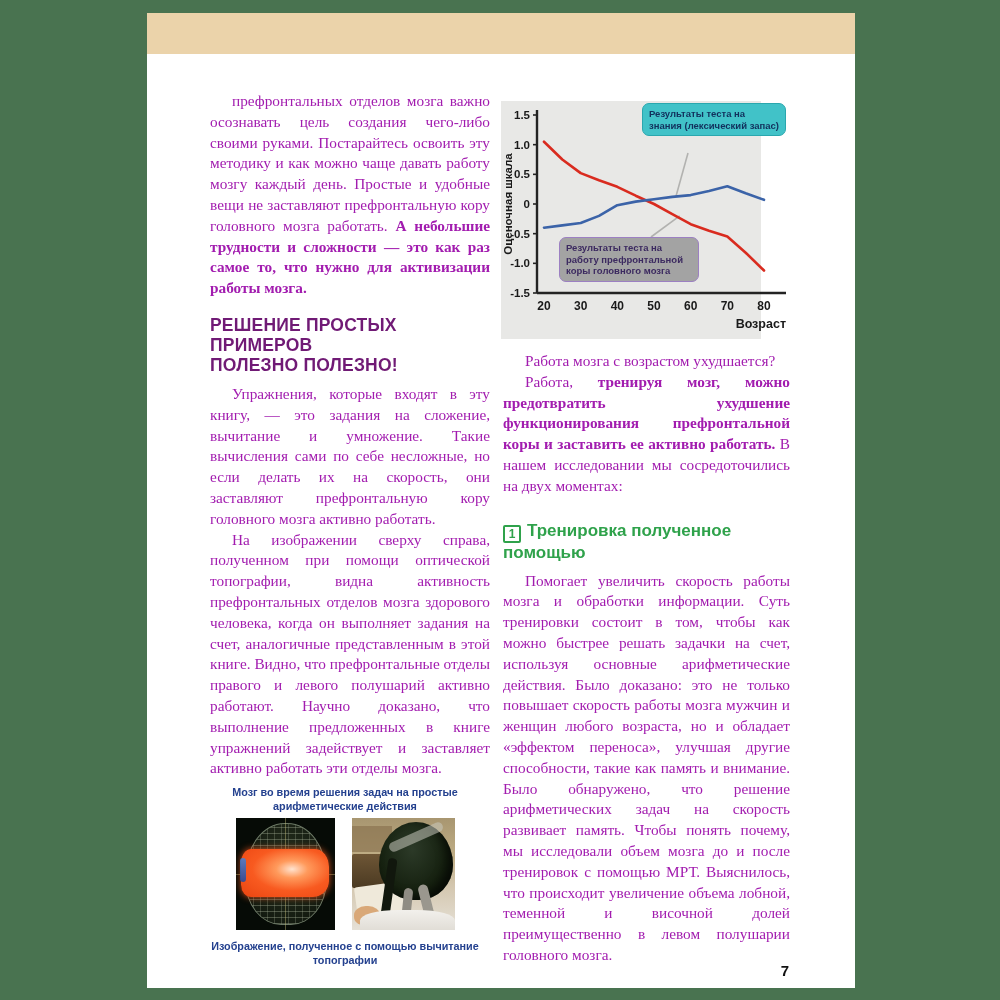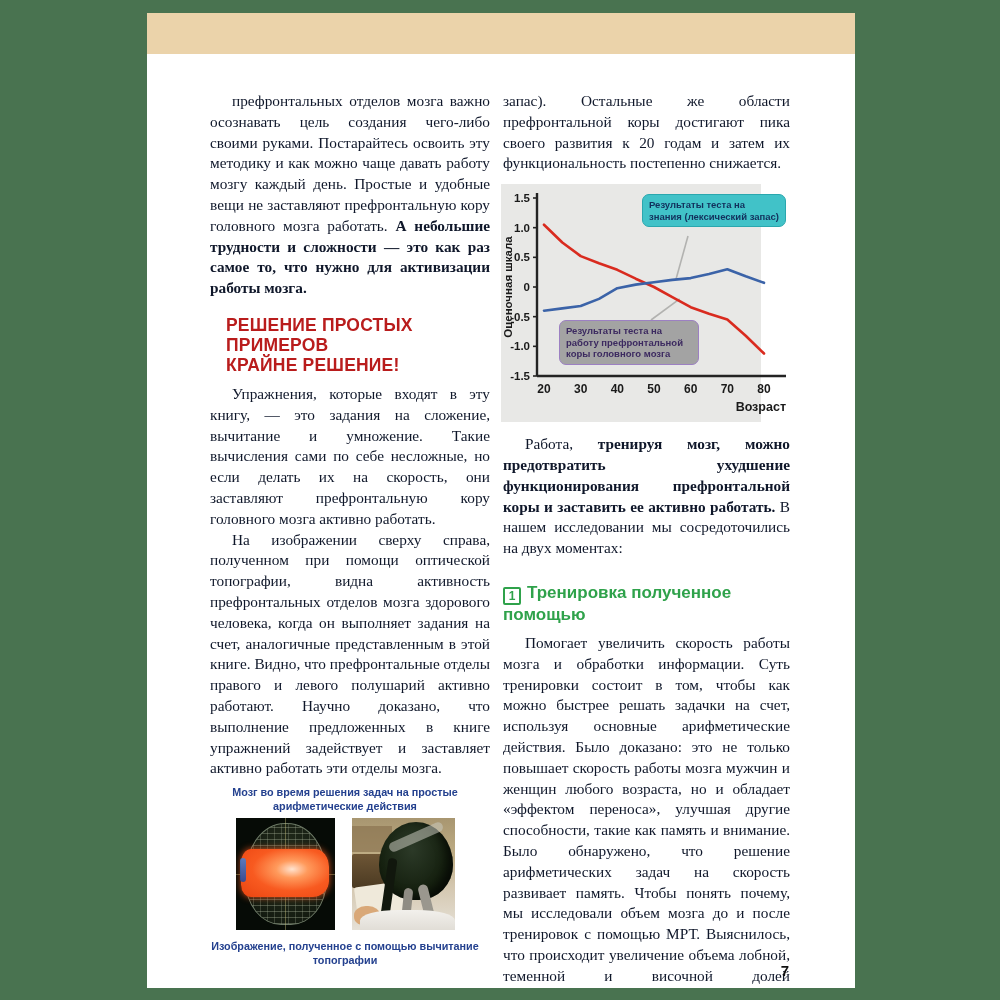--- a/index.html
+++ b/index.html
@@ -17,29 +17,29 @@
     position:absolute;top:0;left:0;width:708px;height:41px;
     background:#ebd3aa;
   }
   .content{
     position:absolute;top:78px;left:63px;width:580px;
     display:flex;gap:13px;
   }
   .col{width:280px;}
   .col.right{width:287px;}
   p.body{
-    margin:0;font-size:15.3px;line-height:20.8px;color:#0f172a;
+    margin:0;font-size:15.3px;line-height:20.8px;color:#a21caf;
     text-align:justify;text-indent:22px;
     hyphens:auto;
   }
   p.body b{font-weight:bold;}
   h2.blue{
     font-family:"Liberation Sans",sans-serif;
-    color:#b91c1c;font-size:17.5px;line-height:20px;
-    margin:16px 0 9px 16px;font-weight:bold;letter-spacing:.2px;
+    color:#701a75;font-size:17.5px;line-height:20px;
+    margin:16px 0 9px 0;font-weight:bold;letter-spacing:.2px;
   }
   h3.green{
     font-family:"Liberation Sans",sans-serif;
     color:#2fa24b;font-size:17px;line-height:19px;
     margin:24px 0 9px 0;font-weight:bold;
   }
   .numbox{
     display:inline-block;width:14px;height:14px;
     border:2.5px solid #2fa24b;border-radius:2px;
     color:#2fa24b;font:bold 12px/14px "Liberation Sans",sans-serif;
@@ -101,40 +101,40 @@
   
   .chartbox{
     position:relative;width:260px;height:238px;background:#e8e8e6;
     margin:10px 0 12px -2px;
   }
   .legend{
     position:absolute;font-family:"Liberation Sans",sans-serif;
     font-size:9.5px;line-height:11.5px;font-weight:bold;
     padding:4px 6px;border-radius:7px;text-align:left;
   }
-  .legend.teal{left:141px;top:10px;width:130px;background:#41c2c8;color:#12305c;border:1px solid #2aa7ae;}
+  .legend.teal{left:141px;top:2px;width:130px;background:#41c2c8;color:#12305c;border:1px solid #2aa7ae;}
   .legend.purple{left:58px;top:136px;width:126px;background:#a3a3a3;color:#3c2a60;border:1px solid #9c80c2;}
   .pageno{
     position:absolute;right:66px;bottom:9px;
     font-family:"Liberation Sans",sans-serif;font-weight:bold;
     font-size:15px;color:#111;
   }
 </style>
 </head>
 <body>
 
 <div class="page">
   <div class="band"></div>
 
   <div class="content">
 
     <div class="col left">
       <p class="body"><span>префронтальных отделов мозга важно осознавать цель создания чего-либо своими руками. Постарайтесь освоить эту методику и как можно чаще давать работу мозгу каждый день. Простые и удобные вещи не заставляют префронтальную кору головного мозга работать. </span><b>А небольшие трудности и сложности — это как раз самое то, что нужно для активизации работы мозга.</b></p>
 
-      <h2 class="blue"><span>РЕШЕНИЕ ПРОСТЫХ ПРИМЕРОВ</span><br><span>КРАЙНЕ РЕШЕНИЕ!</span></h2>
+      <h2 class="blue"><span>РЕШЕНИЕ ПРОСТЫХ ПРИМЕРОВ</span><br><span>ПОЛЕЗНО ПОЛЕЗНО!</span></h2>
 
       <p class="body">Упражнения, которые входят в эту книгу, — это задания на сложение, вычитание и умножение. Такие вычисления сами по себе несложные, но если делать их на скорость, они заставляют префронтальную кору головного мозга активно работать.</p>
       <p class="body">На изображении сверху справа, полученном при помощи оптической топографии, видна активность префронтальных отделов мозга здорового человека, когда он выполняет задания на счет, аналогичные представленным в этой книге. Видно, что префронтальные отделы правого и левого полушарий активно работают. Научно доказано, что выполнение предложенных в книге упражнений задействует и заставляет активно работать эти отделы мозга.</p>
 
       <figure class="fig">
         <figcaption class="caption">Мозг во время решения задач на простые арифметические действия</figcaption>
         <div class="imgrow">
           <div class="scan">
             <div class="head"></div>
             <div class="crossv"></div>
@@ -154,21 +154,20 @@
             <div class="strap3"></div>
             <div class="shoulder"></div>
           </div>
         </div>
         <figcaption class="caption bottom">Изображение, полученное с помощью вычитание топографии</figcaption>
       </figure>
 
     </div>
 
     <div class="col right">
-      <p class="body" style="text-indent:0">запас). Остальные же области префронтальной коры достигают пика своего развития к 20 годам и затем их функциональность постепенно снижается.</p>
 
       <div class="chartbox">
         <svg id="chart-svg" width="292" height="238" viewBox="0 0 292 238">
             <line x1="36" y1="9" x2="36" y2="192" stroke="#232323" stroke-width="2.4"></line>
             <line x1="36" y1="192" x2="285" y2="192" stroke="#232323" stroke-width="2.4"></line>
             <line x1="32" y1="14" x2="36" y2="14" stroke="#232323" stroke-width="1.6"></line>
             <text x="29" y="18" text-anchor="end" font-size="11.5" font-family="&quot;Liberation Sans&quot;,sans-serif" font-weight="bold" fill="#1a1a1a">1.5</text>
             <line x1="32" y1="43.666666666666664" x2="36" y2="43.666666666666664" stroke="#232323" stroke-width="1.6"></line>
             <text x="29" y="47.666666666666664" text-anchor="end" font-size="11.5" font-family="&quot;Liberation Sans&quot;,sans-serif" font-weight="bold" fill="#1a1a1a">1.0</text>
             <line x1="32" y1="73.33333333333333" x2="36" y2="73.33333333333333" stroke="#232323" stroke-width="1.6"></line>
@@ -192,20 +191,21 @@
             <text x="285" y="227" text-anchor="end" font-size="12.5" font-family="&quot;Liberation Sans&quot;,sans-serif" font-weight="bold" fill="#1a1a1a">Возраст</text>
             <line x1="187" y1="52" x2="175" y2="95.28666666666668" stroke="#b2b2b0" stroke-width="1.6"></line>
             <line x1="150" y1="136" x2="178.66666666666669" y2="114.86666666666666" stroke="#b2b2b0" stroke-width="1.6"></line>
             <polyline points="43.0,40.7 61.3,58.5 79.7,72.1 98.0,79.3 116.3,85.8 134.7,94.7 153.0,103.0 171.3,113.1 189.7,123.2 208.0,129.7 226.3,135.6 244.7,151.7 263.0,169.5" fill="none" stroke="#d92b1f" stroke-width="2.6" stroke-linejoin="round" stroke-linecap="round"></polyline>
             <polyline points="43.0,126.7 61.3,124.4 79.7,122.0 98.0,114.9 116.3,104.2 134.7,100.6 153.0,98.3 171.3,95.9 189.7,94.1 208.0,89.9 226.3,85.2 244.7,92.3 263.0,98.8" fill="none" stroke="#3b63a8" stroke-width="2.6" stroke-linejoin="round" stroke-linecap="round"></polyline>
           </svg>
         <div class="legend teal">Результаты теста на знания (лексический запас)</div>
         <div class="legend purple">Результаты теста на работу префронтальной коры головного мозга</div>
       </div>
 
+      <p class="body">Работа мозга с возрастом ухудшается?</p>
       <p class="body"><span>Работа, </span><b>тренируя мозг, можно предотвратить ухудшение функционирования префронтальной коры и заставить ее активно работать.</b><span> В нашем исследовании мы сосредоточились на двух моментах:</span></p>
 
       <h3 class="green"><span class="numbox">1</span><span>Тренировка полученное</span><br><span>помощью</span></h3>
 
       <p class="body">Помогает увеличить скорость работы мозга и обработки информации. Суть тренировки состоит в том, чтобы как можно быстрее решать задачки на счет, используя основные арифметические действия. Было доказано: это не только повышает скорость работы мозга мужчин и женщин любого возраста, но и обладает «эффектом переноса», улучшая другие способности, такие как память и внимание. Было обнаружено, что решение арифметических задач на скорость развивает память. Чтобы понять почему, мы исследовали объем мозга до и после тренировок с помощью МРТ. Выяснилось, что происходит увеличение объема лобной, теменной и височной долей преимущественно в левом полушарии головного мозга.</p>
     </div>
   </div>
 
   <div class="pageno">7</div>
 </div>

